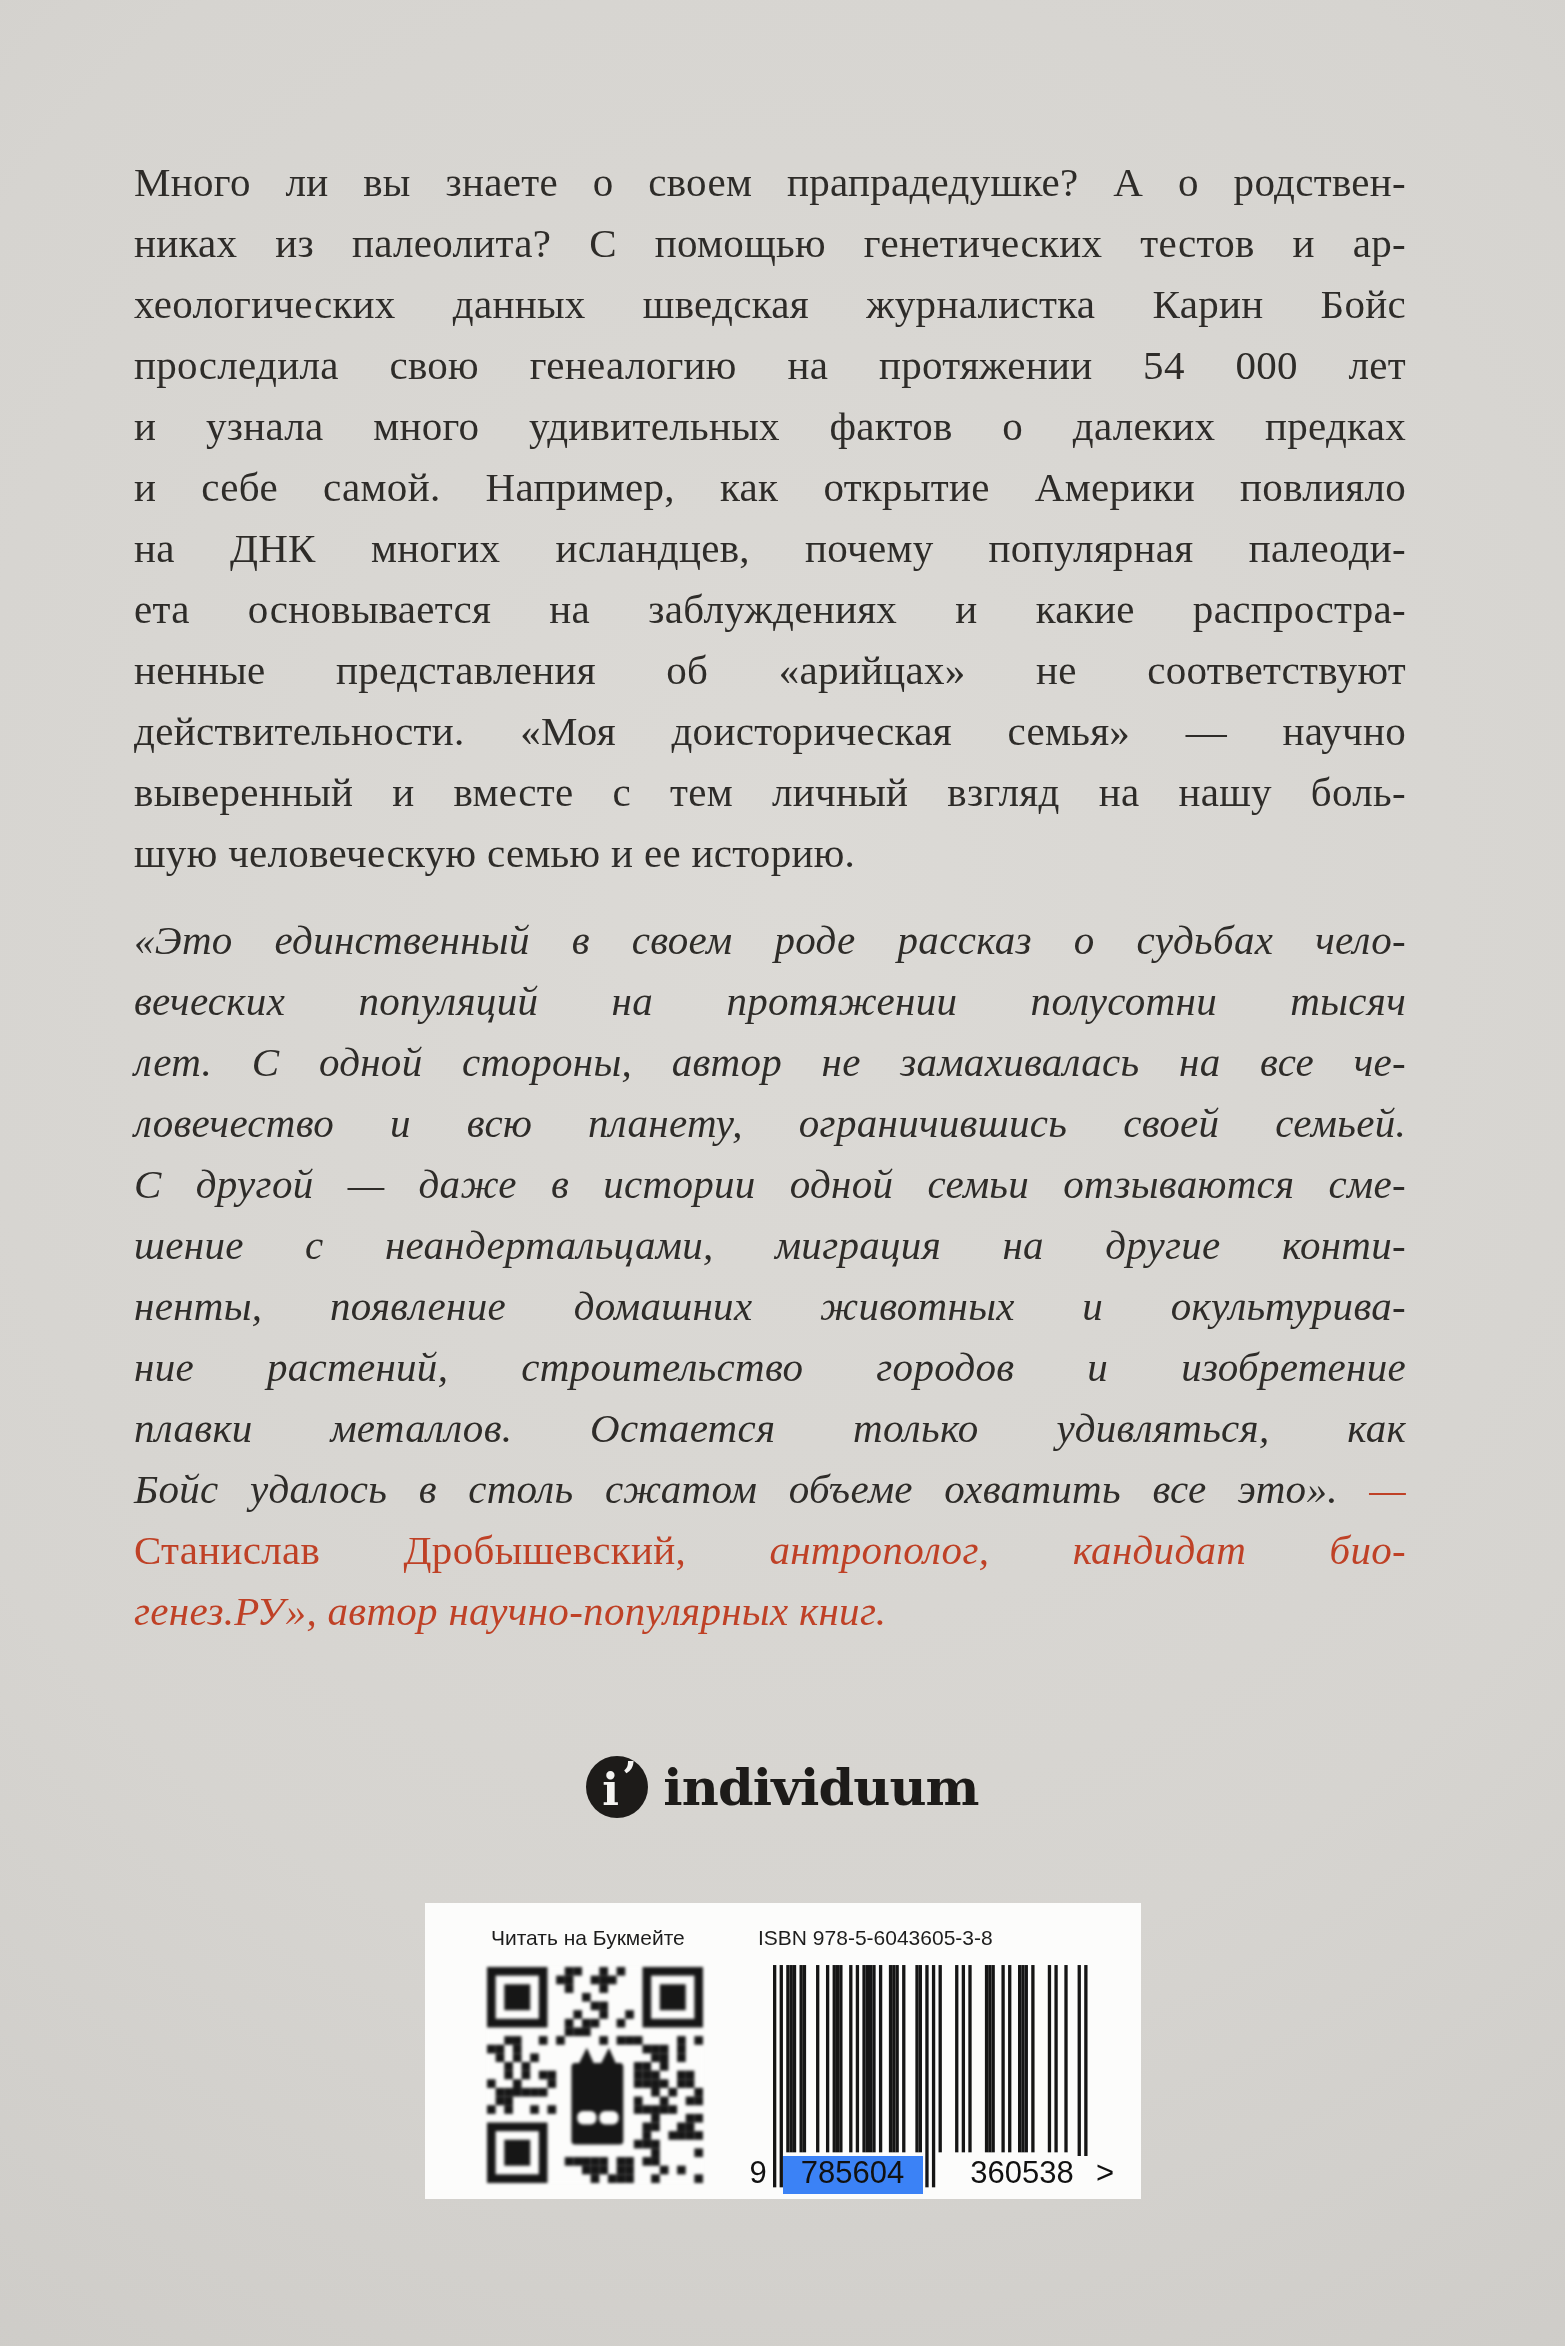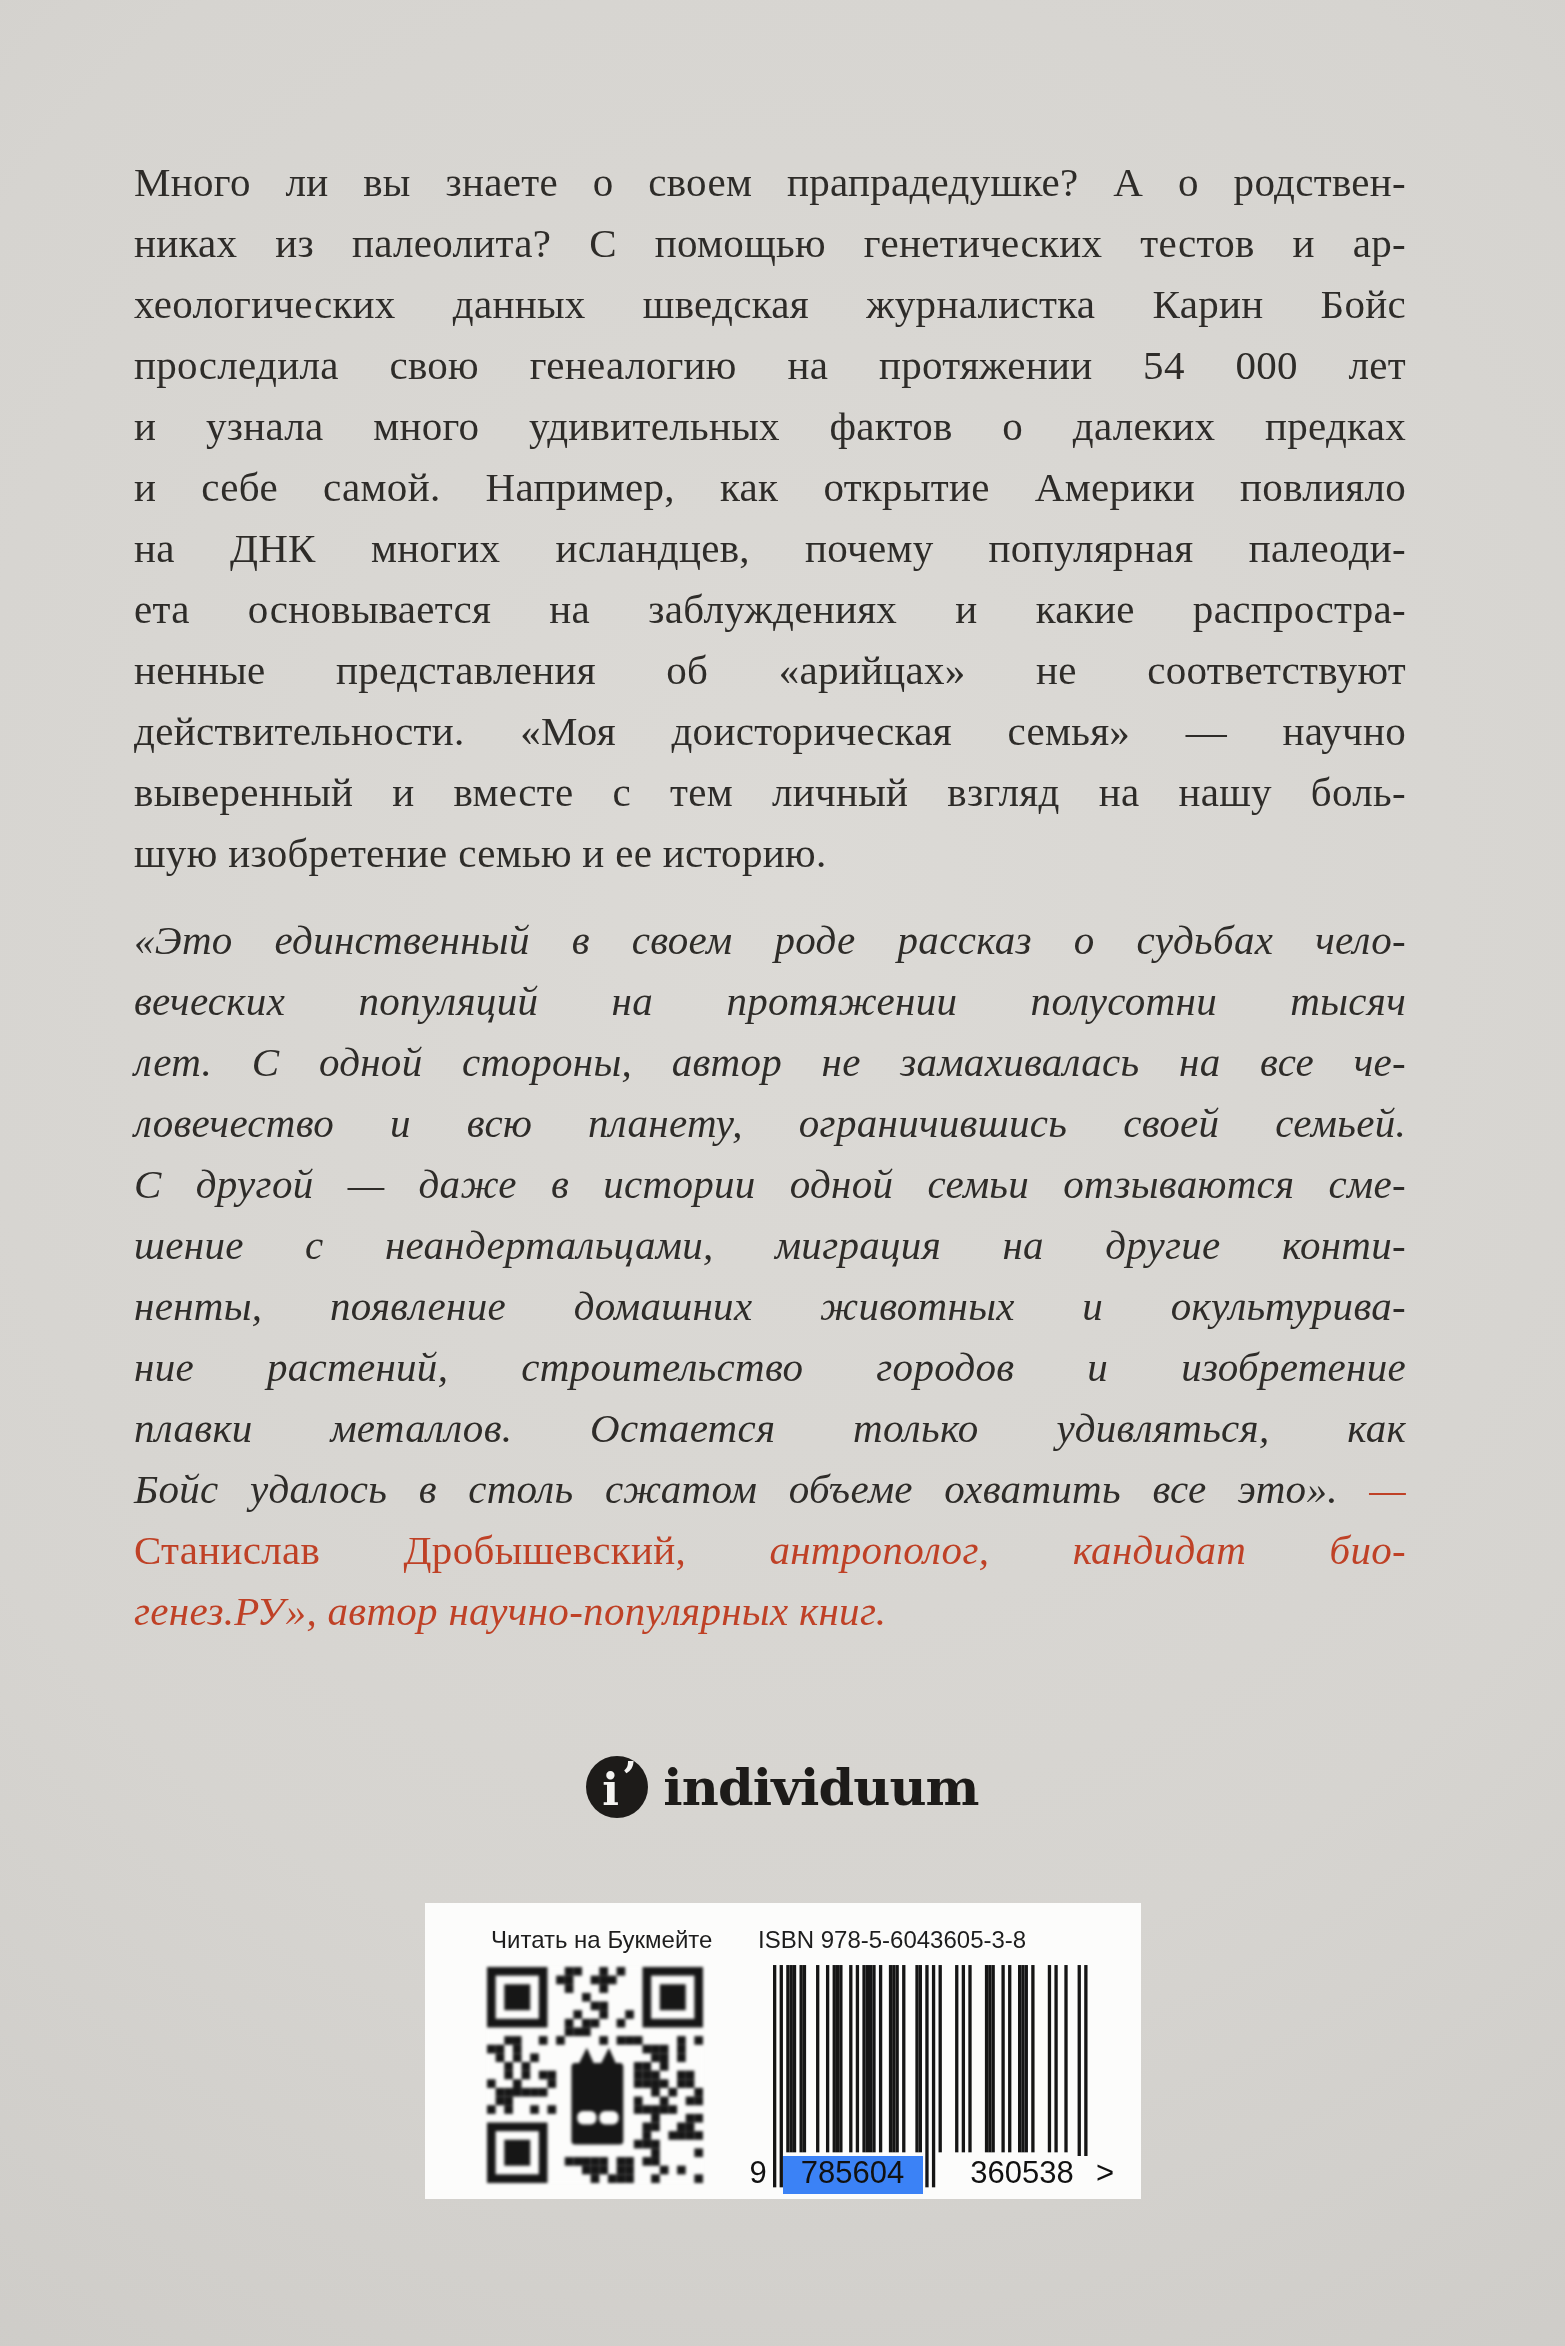--- a/index.html
+++ b/index.html
@@ -24,21 +24,21 @@
   .logo-circle{width:62px;height:62px;border-radius:50%;background:#1d1b19;position:relative;flex:0 0 auto;}
   .logo-i{position:absolute;left:16px;top:5.7px;color:#f4f3f1;font-family:"DejaVu Serif",serif;
     font-weight:bold;font-size:44px;line-height:55px;}
   .logo-apos{position:absolute;right:11.4px;top:-1.9px;color:#f4f3f1;font-family:"DejaVu Serif",serif;
     font-weight:bold;font-size:42px;line-height:47px;}
   .logo-word{font-family:"DejaVu Serif",serif;font-weight:bold;font-size:51px;color:#1d1b19;
     letter-spacing:-0.9px;line-height:62px;}
 
   .footer-box{position:absolute;left:425px;top:1903px;width:716px;height:296px;background:#fcfcfb;}
   .bm-label,.isbn-label{position:absolute;top:23px;font-family:"Liberation Sans",sans-serif;
-    font-size:24px;color:#1d1d1d;white-space:nowrap;}
+    font-size:21px;color:#1d1d1d;white-space:nowrap;}
   .bm-label{left:66px;}
   .isbn-label{left:333px;}
   .qr{position:absolute;left:62px;top:64px;width:216px;height:216px;filter:blur(1.6px);}
   .barcode{position:absolute;left:348px;top:62px;width:315px;height:229px;}
   .barcode svg{position:absolute;left:0;top:0;}
   .bc{position:absolute;top:191px;height:38px;line-height:34px;font-family:"Liberation Sans",sans-serif;
     font-size:31px;color:#111;text-align:center;}
   .bc-lead{left:-26.5px;width:23px;}
   .bc-g1{left:9.5px;width:140px;background:#3b82f6;}
   .bc-g2{left:179px;width:140px;background:#fcfcfb;}
@@ -52,21 +52,21 @@
     <div class="line">никах из палеолита? С помощью генетических тестов и ар-</div>
     <div class="line">хеологических данных шведская журналистка Карин Бойс</div>
     <div class="line">проследила свою генеалогию на протяжении 54 000 лет</div>
     <div class="line">и узнала много удивительных фактов о далеких предках</div>
     <div class="line">и себе самой. Например, как открытие Америки повлияло</div>
     <div class="line">на ДНК многих исландцев, почему популярная палеоди-</div>
     <div class="line">ета основывается на заблуждениях и какие распростра-</div>
     <div class="line">ненные представления об «арийцах» не соответствуют</div>
     <div class="line">действительности. «Моя доисторическая семья» — научно</div>
     <div class="line">выверенный и вместе с тем личный взгляд на нашу боль-</div>
-    <div class="line ragged">шую изобретение семью и ее историю.</div>
+    <div class="line ragged">шую человеческую семью и ее историю.</div>
   </div>
 
 <div class="textblock quoteblock">
   <div>
       <div class="line">«Это единственный в своем роде рассказ о судьбах чело-</div>
       <div class="line">веческих популяций на протяжении полусотни тысяч</div>
       <div class="line">лет. С одной стороны, автор не замахивалась на все че-</div>
       <div class="line">ловечество и всю планету, ограничившись своей семьей.</div>
       <div class="line">С другой — даже в истории одной семьи отзываются сме-</div>
       <div class="line">шение с неандертальцами, миграция на другие конти-</div>

